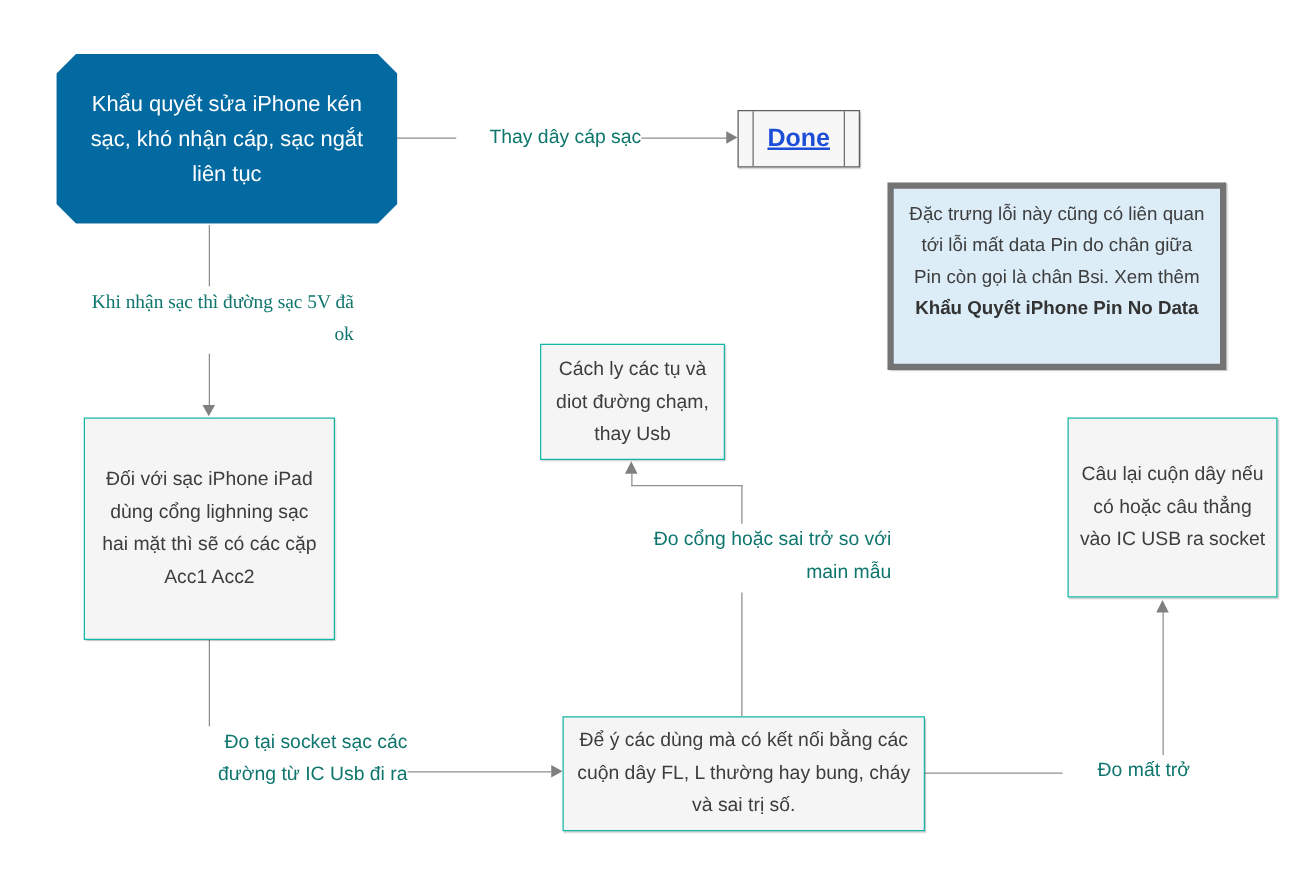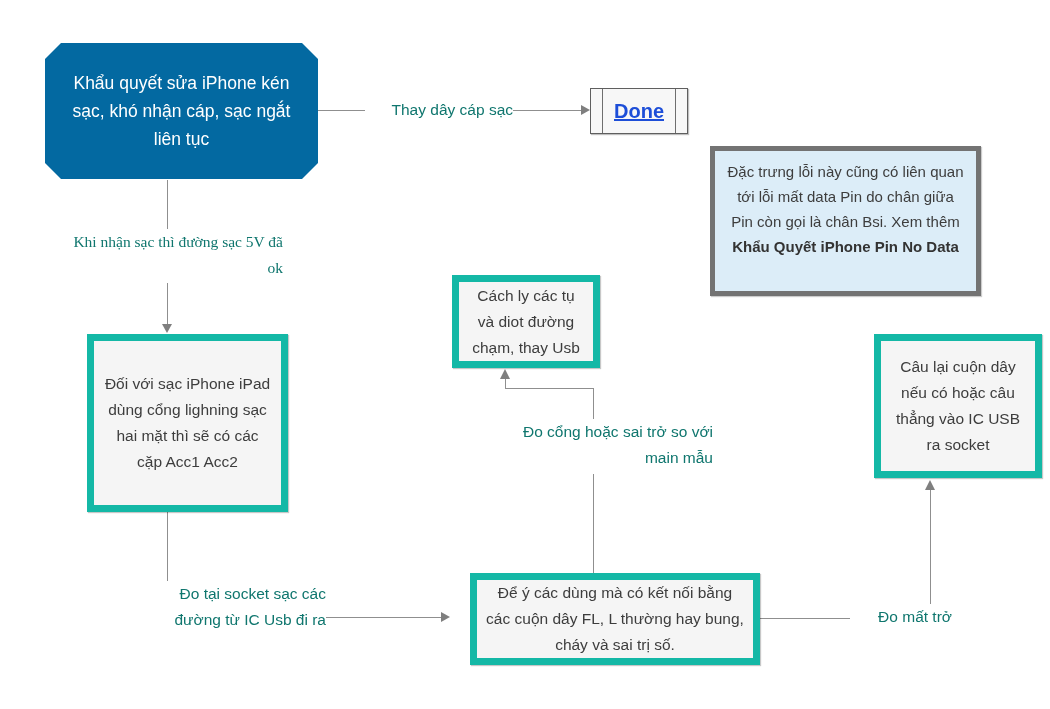--- a/index.html
+++ b/index.html
@@ -14,24 +14,23 @@
   }
   .octagon{
     left:45px;top:43px;width:273px;height:136px;
     background:#0369a1;color:#ffffff;font-size:17.5px;line-height:28px;
     clip-path:polygon(16px 0,calc(100% - 16px) 0,100% 16px,100% calc(100% - 16px),
       calc(100% - 16px) 100%,16px 100%,0 calc(100% - 16px),0 16px);
     filter:drop-shadow(1px 2px 1px rgba(0,0,0,0.25));
     padding:4px 14px;
   }
   .graybox{
-    background:#f5f5f5;border:7px solid #14b8a6;
+    background:#f5f5f5;border:1px solid #14b8a6;
     box-shadow:1px 1px 1px rgba(0,0,0,0.22);
     padding:4px 8px;
-    margin-left:20px;
   }
   .box-acc{left:67px;top:334px;width:201px;height:178px;}
   .box-cachly{left:432px;top:275px;width:148px;height:93px;}
   .box-caulai{left:854px;top:334px;width:168px;height:144px;}
   .box-dey{left:450px;top:573px;width:290px;height:92px;}
   .predefined{
     left:590px;top:88px;width:98px;height:46px;
     background:#f7f7f7;border:1px solid #5f5f5f;
     box-shadow:1px 1px 1px rgba(0,0,0,0.25);
     font-weight:bold;font-size:20px;color:#1d4ed8;text-decoration:underline;

